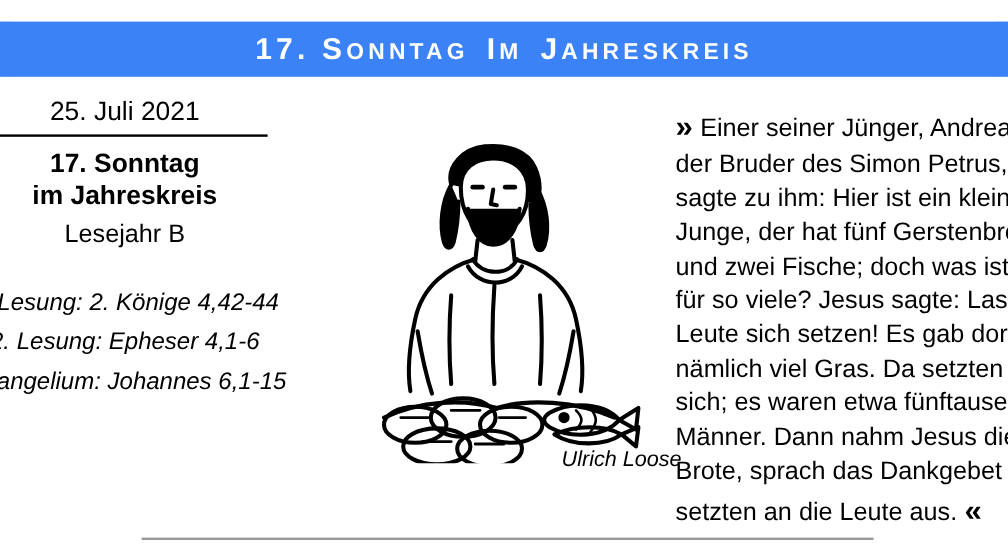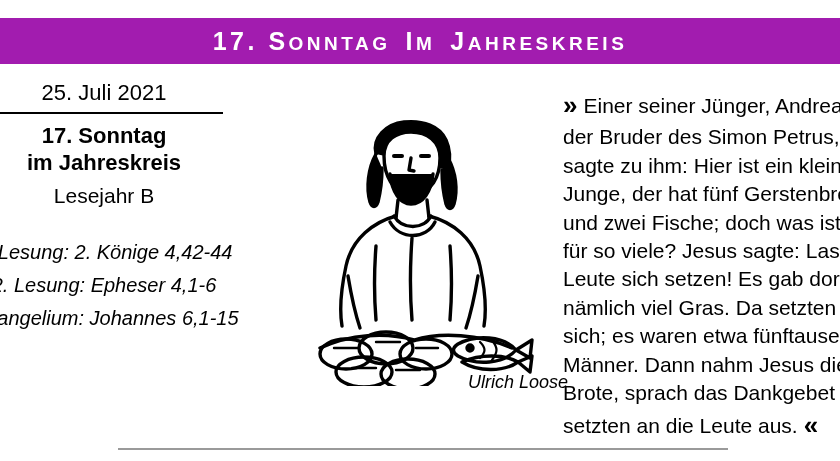--- a/index.html
+++ b/index.html
@@ -16,21 +16,21 @@
     position: relative;
   }
 
   
   .banner {
     position: absolute;
     left: 0;
     top: 18px;
     width: 840px;
     height: 46px;
-    background: #a21caf;
+    background: #3b82f6;
     display: flex;
     align-items: center;
     justify-content: center;
   }
   .banner-inner {
     width: 840px;
     text-align: center;
   }
   .banner-title {
     color: #ffffff;

